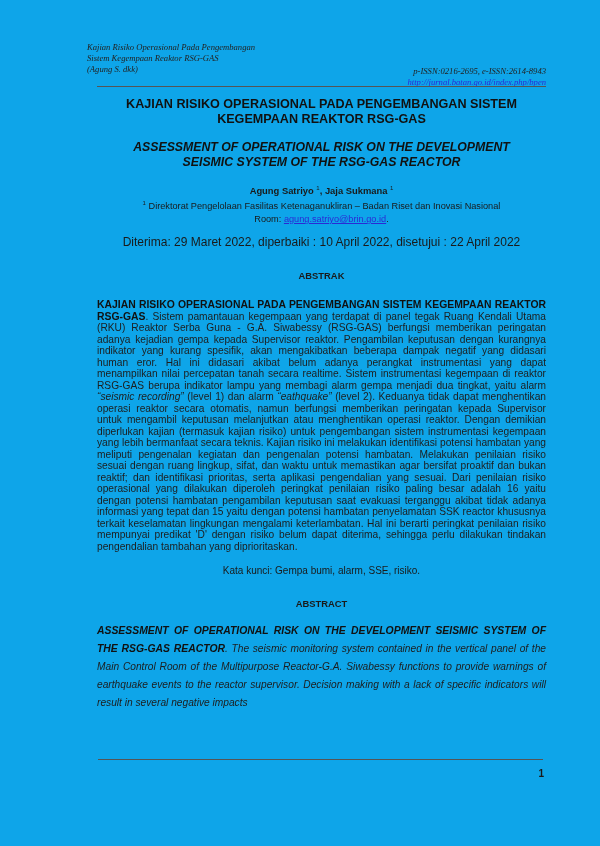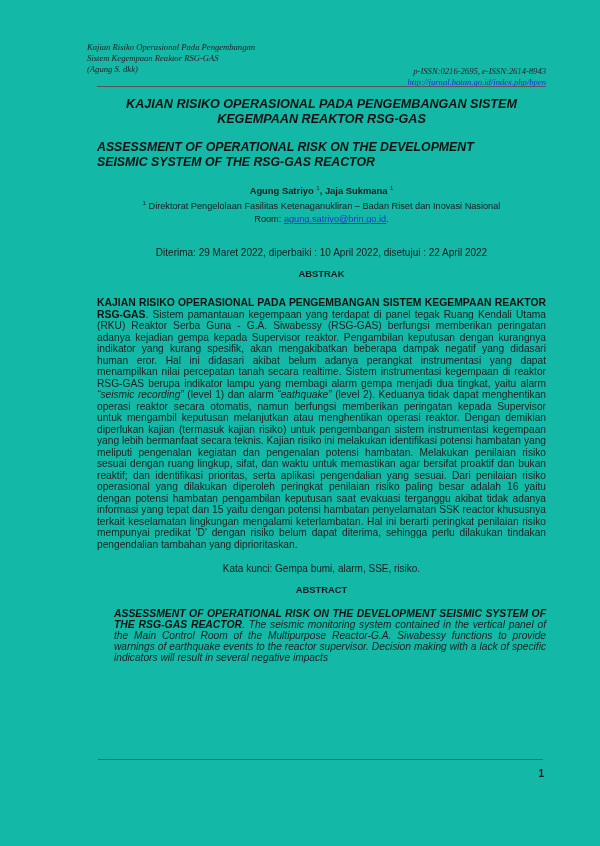--- a/index.html
+++ b/index.html
@@ -1,40 +1,40 @@
 <!DOCTYPE html>
 <html><head>
 <meta charset="utf-8">
 <style>
   html, body { margin: 0; padding: 0; background: #ffffff; }
   body { width: 600px; height: 846px; position: relative; overflow: hidden; color: #1a1a1a; }
-  .page { position: absolute; left: 0; top: 0; width: 600px; height: 846px; background: #14b8a6; }
+  .page { position: absolute; left: 0; top: 0; width: 600px; height: 846px; background: #0ea5e9; }
   .running-head { position: absolute; top: 42px; left: 87px; width: 459px; display: flex; justify-content: space-between;
     font-family: "Liberation Serif", serif; font-style: italic; font-size: 8.6px; line-height: 11px; color: #222; }
   .rh-left div, .rh-right div { white-space: nowrap; }
   .rh-right { text-align: right; margin-top: 24px; }
   .rh-link { color: #2a2ad6; text-decoration: underline; padding-left: 24px; }
   .rule { position: absolute; left: 97px; width: 449px; height: 1.4px; background: #555; }
   .rule.top { top: 86px; }
   .rule.bottom { top: 759px; left: 98px; width: 445px; }
   .content { position: absolute; left: 97px; top: 97px; width: 449px; font-family: "Liberation Sans", sans-serif; }
-  .title-id { text-align: center; font-weight: bold; font-size: 12.6px; line-height: 15px; margin: 0; color: #111; font-style: italic; }
-  .title-en { font-weight: bold; font-style: italic; font-size: 12.3px; line-height: 15px; margin: 13px 0 0 0; color: #111; }
+  .title-id { text-align: center; font-weight: bold; font-size: 12.6px; line-height: 15px; margin: 0; color: #111; }
+  .title-en { text-align: center; font-weight: bold; font-style: italic; font-size: 12.3px; line-height: 15px; margin: 13px 0 0 0; color: #111; }
   .authors { text-align: center; font-weight: bold; font-size: 9.4px; margin-top: 12px; line-height: 13px; }
   .sup { font-size: 6px; vertical-align: super; font-weight: normal; }
   .affil { text-align: center; font-size: 9.2px; line-height: 13px; }
   .email-line { text-align: center; font-size: 9.2px; line-height: 13px; }
   .email-link { color: #2a2ad6; text-decoration: underline; }
-  .dates { text-align: center; font-size: 10px; line-height: 13px; margin-top: 20px; }
-  .section-head { text-align: center; font-weight: bold; font-size: 9.4px; line-height: 13px; margin-top: 8px; }
+  .dates { text-align: center; font-size: 12px; line-height: 13px; margin-top: 10px; }
+  .section-head { text-align: center; font-weight: bold; font-size: 9.4px; line-height: 13px; margin-top: 20px; }
   .abstract-body { text-align: justify; font-size: 10.2px; line-height: 11.5px; margin-top: 17px; color: #1d1d1d; }
   .abstract-body .lead { font-weight: bold; font-size: 10.4px; color: #111; }
   .keywords { font-size: 10px; line-height: 12px; margin-top: 13px; text-align: center; }
   .section-head.en { }
-  .abstract-en { text-align: justify; font-size: 10.2px; line-height: 11px; margin-top: 12px; font-style: italic; color: #1d1d1d; margin-left: 17px; }
+  .abstract-en { text-align: justify; font-size: 10.2px; line-height: 18px; margin-top: 12px; font-style: italic; color: #1d1d1d; }
   .abstract-en .lead { font-weight: bold; font-size: 10.4px; color: #111; }
   .page-number { position: absolute; top: 768px; left: 530px; width: 14px; text-align: right;
     font-family: "Liberation Sans", sans-serif; font-weight: bold; font-size: 10px; }
 </style>
 </head>
 <body>
 
 <div class="page">
 
   <div class="running-head">

